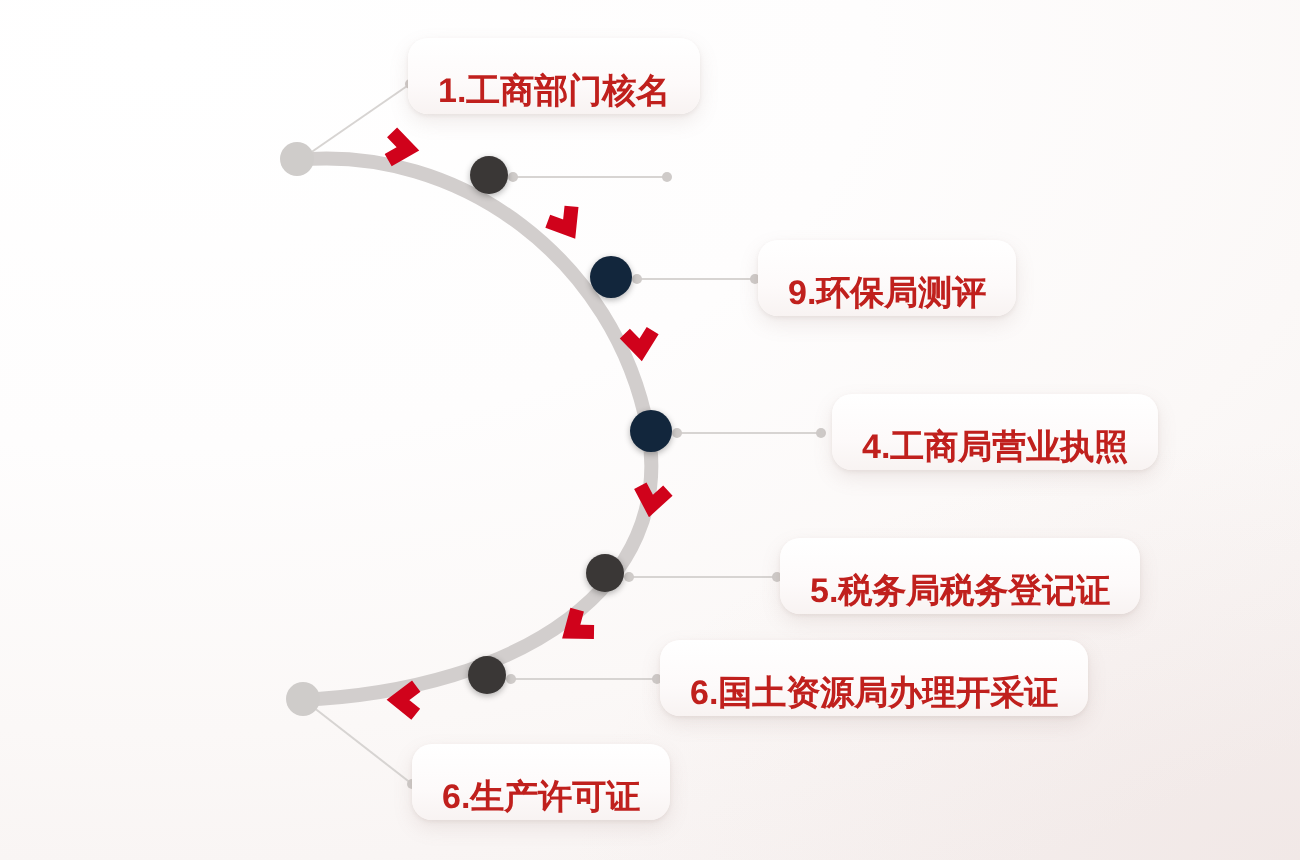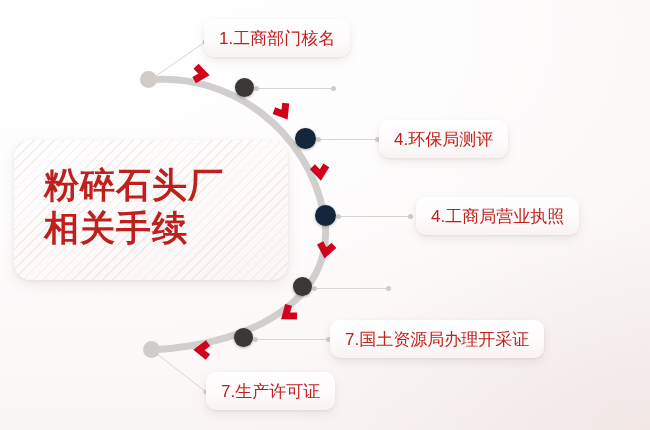--- a/index.html
+++ b/index.html
@@ -108,31 +108,31 @@
   .node.dark  { background: #3a3736; width: 19px; height: 19px;
                 box-shadow: 0 1px 3px rgba(0,0,0,0.30); }
   .node.navy  { background: #12263c; width: 21px; height: 21px;
                 box-shadow: 0 1px 3px rgba(0,0,0,0.30); }
   .node.light { background: #cfccca; width: 17px; height: 17px; }
 
   
   .label-card {
     position: absolute;
     display: flex;
-    align-items: center;
+    align-items: flex-end;
     height: 38px;
     padding: 0 15px;
     border-radius: 10px;
     background: linear-gradient(180deg, #ffffff 0%, #fdfafa 60%, #f8f3f2 100%);
     box-shadow:
       0 4px 10px rgba(150,120,115,0.14),
       0 1px 2px rgba(150,120,115,0.12);
     color: #c0201d;
     font-size: 17px;
-    font-weight: 400;
+    font-weight: 700;
     white-space: nowrap;
     z-index: 6;
   }
 </style>
 </head>
 <body>
 
 <div id="stage">
 
   <svg id="arc-layer" viewBox="0 0 650 430" xmlns="http://www.w3.org/2000/svg">
@@ -157,24 +157,20 @@
     <g fill="none" stroke="#d0021b" stroke-width="7" stroke-linecap="butt" stroke-linejoin="miter">
       <polyline points="-6,-7 3,0 -6,7" transform="translate(202,350) rotate(181)"></polyline>
     </g>
 
     <line x1="150" y1="80" x2="205" y2="42" stroke="#d7d4d2" stroke-width="1"></line>
     <circle cx="205" cy="42" r="2.5" fill="#cfcbc9"></circle>
     <line x1="152" y1="350" x2="206" y2="392" stroke="#d7d4d2" stroke-width="1"></line>
     <circle cx="206" cy="392" r="2.5" fill="#cfcbc9"></circle>
   </svg>
 
-  <div class="title-card">
-    <div class="title-text">粉碎石头厂
-相关手续</div>
-  </div>
 
   <div class="node light" style="left:140px; top:71px;"></div>
   <div class="node dark" style="left:235px; top:78px;"></div>
   <div class="node navy" style="left:295px; top:128px;"></div>
   <div class="node navy" style="left:315px; top:205px;"></div>
   <div class="node dark" style="left:293px; top:277px;"></div>
   <div class="node dark" style="left:234px; top:328px;"></div>
   <div class="node light" style="left:143px; top:341px;"></div>
 
   <div class="connector" style="left:255px; top:88px;  width:80px;"></div>
@@ -182,29 +178,32 @@
   <div class="connector" style="left:337px; top:216px; width:75px;"></div>
   <div class="connector" style="left:313px; top:288px; width:77px;"></div>
   <div class="connector" style="left:254px; top:339px; width:76px;"></div>
 
   <div class="label-card" style="left:204px; top:19px;">
     <span>1.工商部门核名</span>
   </div>
 
 
   <div class="label-card" style="left:379px; top:120px;">
-    <span>4.环保局测评</span>
+    <span>9.环保局测评</span>
   </div>
 
   <div class="label-card" style="left:416px; top:197px;">
     <span>4.工商局营业执照</span>
   </div>
 
+  <div class="label-card" style="left:390px; top:269px;">
+    <span>5.税务局税务登记证</span>
+  </div>
 
   <div class="label-card" style="left:330px; top:320px;">
-    <span>7.国土资源局办理开采证</span>
+    <span>6.国土资源局办理开采证</span>
   </div>
 
   <div class="label-card" style="left:206px; top:372px;">
-    <span>7.生产许可证</span>
+    <span>6.生产许可证</span>
   </div>
 
 </div>
 
 </body></html>

